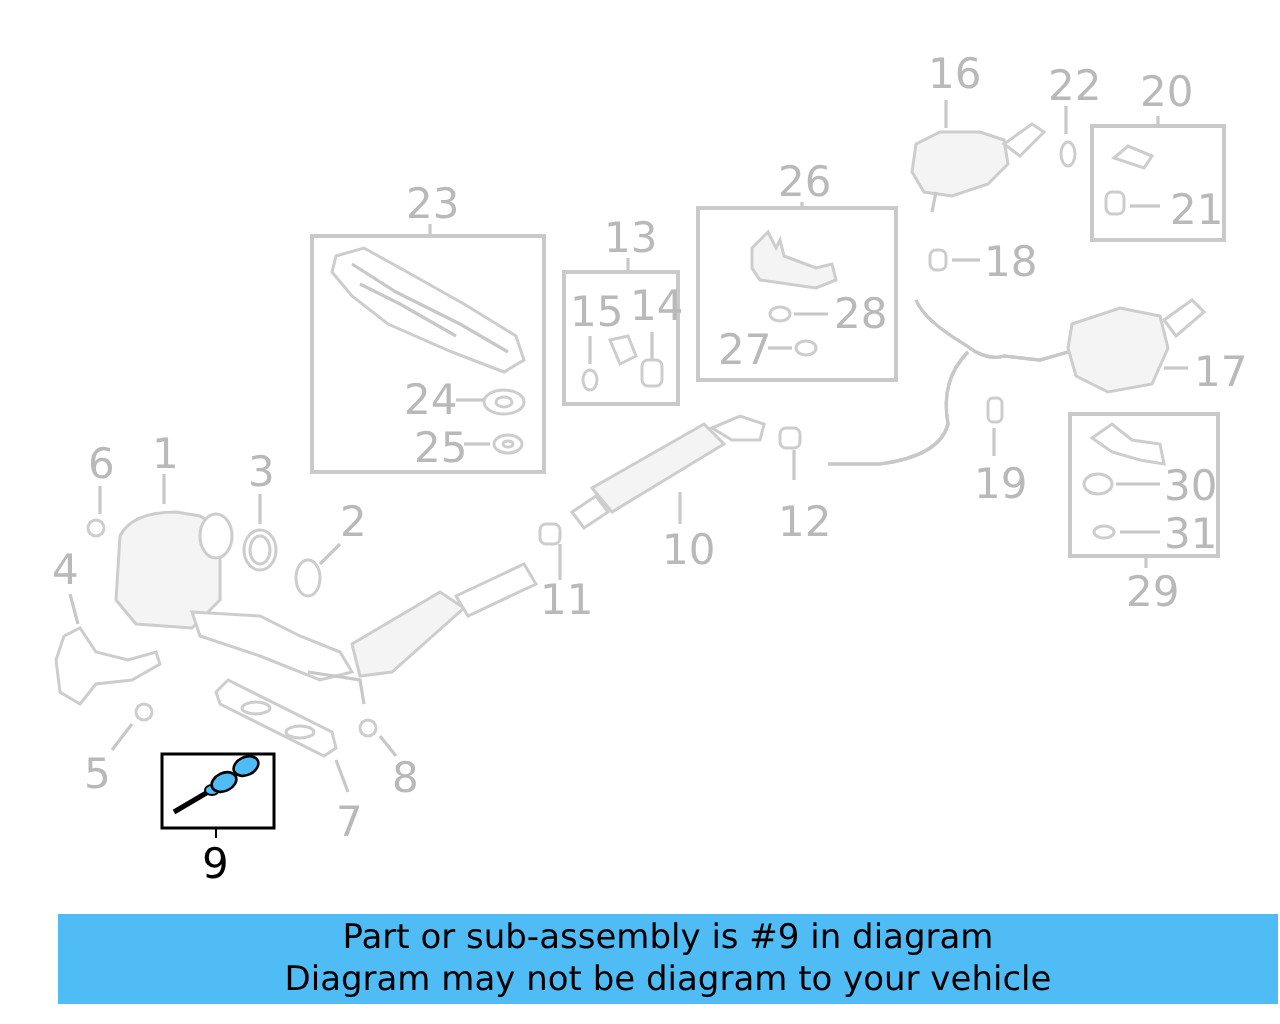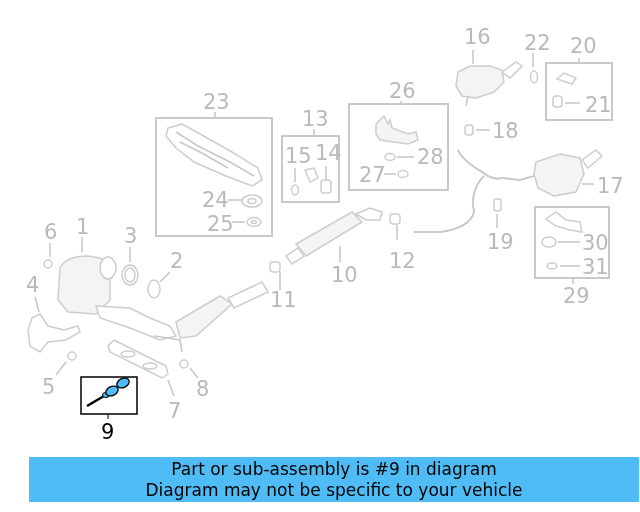--- a/index.html
+++ b/index.html
@@ -212,14 +212,14 @@
     <ellipse cx="106" cy="395" rx="3.5" ry="2.5" fill="#4fbcf5" stroke="#000" stroke-width="1"></ellipse>
     <ellipse cx="112" cy="391" rx="6.5" ry="4.5" fill="#4fbcf5" stroke="#000" stroke-width="1.3" transform="rotate(-25 112 391)"></ellipse>
     <ellipse cx="123" cy="383" rx="6.5" ry="4.5" fill="#4fbcf5" stroke="#000" stroke-width="1.3" transform="rotate(-25 123 383)"></ellipse>
     <line x1="108" y1="414" x2="108" y2="419" stroke="#000000" stroke-width="1"></line>
     <text class="callout-hi" x="101" y="439">9</text>
   </g>
 </svg>
 
 <div id="banner">
   <div>Part or sub-assembly is #9 in diagram</div>
-  <div>Diagram may not be specific to your vehicle</div>
+  <div>Diagram may not be diagram to your vehicle</div>
 </div>
 
 </body></html>

